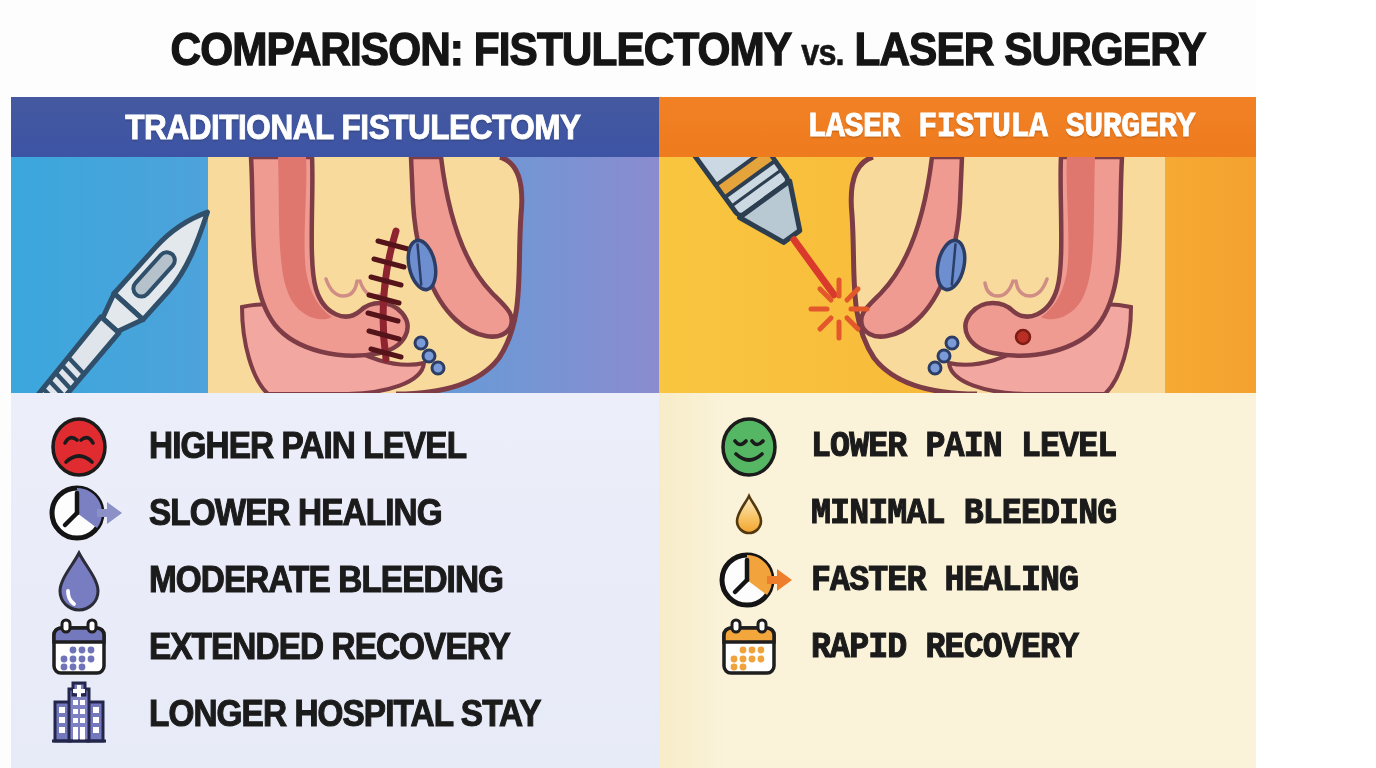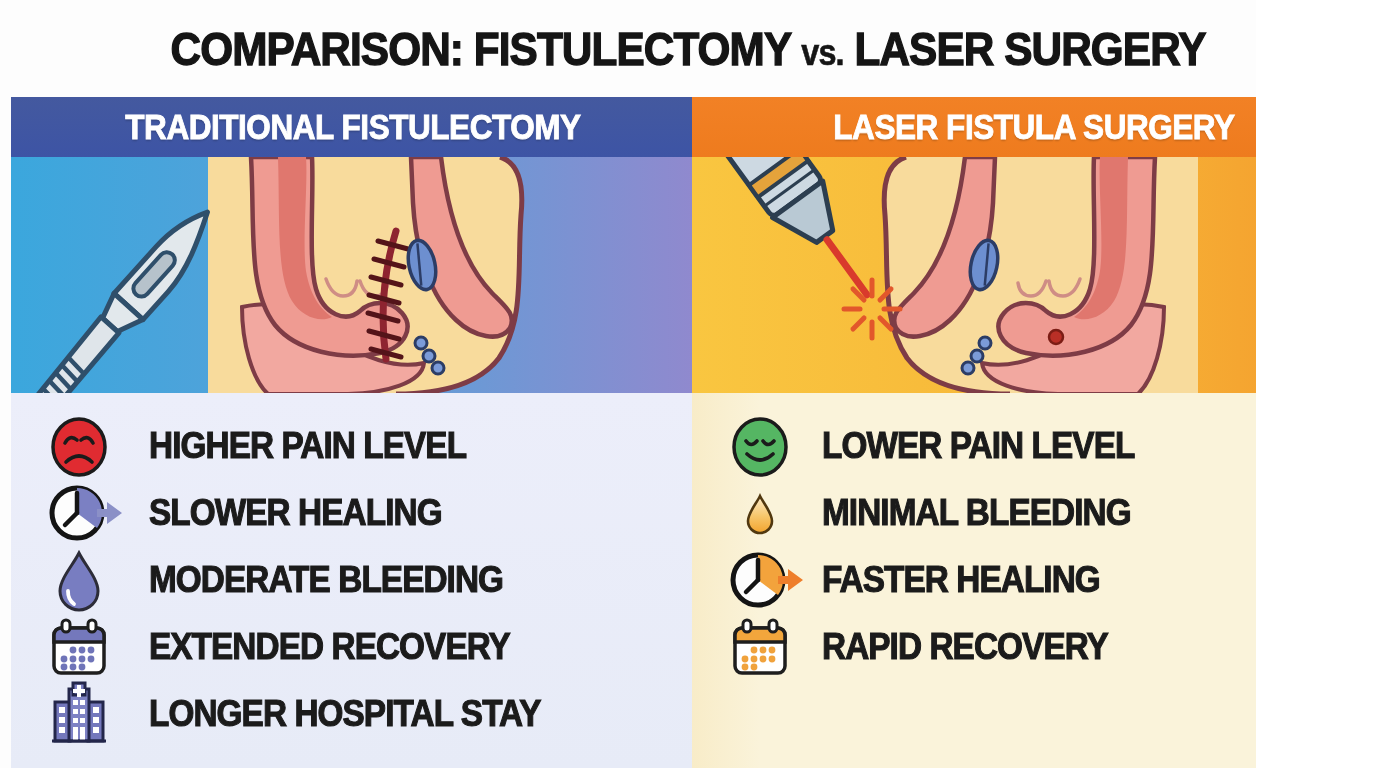--- a/index.html
+++ b/index.html
@@ -10,40 +10,40 @@
   .title-bar{position:absolute;left:0;top:0;width:1376px;height:97px;
              display:flex;align-items:center;justify-content:center;background:#fdfdfd;}
   .title-text{font-size:47px;font-weight:700;color:#151515;letter-spacing:-1px;
               display:inline-block;transform:scaleX(.9);transform-origin:center;
               -webkit-text-stroke:1.3px #151515;white-space:nowrap;}
   .title-text .vs{font-size:36px;-webkit-text-stroke:.6px #151515;font-weight:700;}
 
   
   .col{position:absolute;top:97px;height:671px;}
   .col-left{left:11px;width:683px;}
-  .col-right{left:692px;width:684px;}
+  .col-right{left:659px;width:684px;font-family:Liberation Mono, monospace;}
 
   .col-header{height:60px;display:flex;align-items:center;justify-content:center;}
   .col-left  .col-header{background:linear-gradient(180deg,#44599f,#3d54a5);}
   .col-right .col-header{background:linear-gradient(180deg,#f28125,#ee7b1e);}
   .col-header span{color:#ffffff;font-size:35px;font-weight:700;letter-spacing:-.5px;
                    display:inline-block;transform:scaleX(.9);transform-origin:center;
                    -webkit-text-stroke:.9px #ffffff;white-space:nowrap;
                    text-shadow:0 2px 2px rgba(0,0,0,.18);}
 
   .illo{position:relative;height:236px;overflow:hidden;}
   .illo svg{position:absolute;left:0;top:0;display:block;}
 
   .panel{height:375px;box-sizing:border-box;padding-top:19px;}
   .col-left  .panel{background:linear-gradient(180deg,#eceefa,#e7ebf7);}
   .col-right .panel{background:linear-gradient(90deg,#f8ecc8 0,#faf3da 10%,#faf3da 100%);}
 
   .row{height:67px;display:flex;align-items:center;}
   .col-left  .row{padding-left:36px;}
-  .col-right .row{padding-left:36px;}
+  .col-right .row{padding-left:58px;}
   .icon-box{width:64px;height:64px;position:relative;flex:0 0 64px;}
   .icon-box svg{position:absolute;left:0;top:0;overflow:visible;}
   .col-left  .row .label{margin-left:38px;}
   .col-right .row .label{margin-left:30px;}
   .label{font-size:37px;font-weight:700;color:#1b1b1b;letter-spacing:-1px;
          display:inline-block;transform:scaleX(.9);transform-origin:left center;
          -webkit-text-stroke:1.1px #1b1b1b;white-space:nowrap;}
 </style>
 </head>
 <body>

